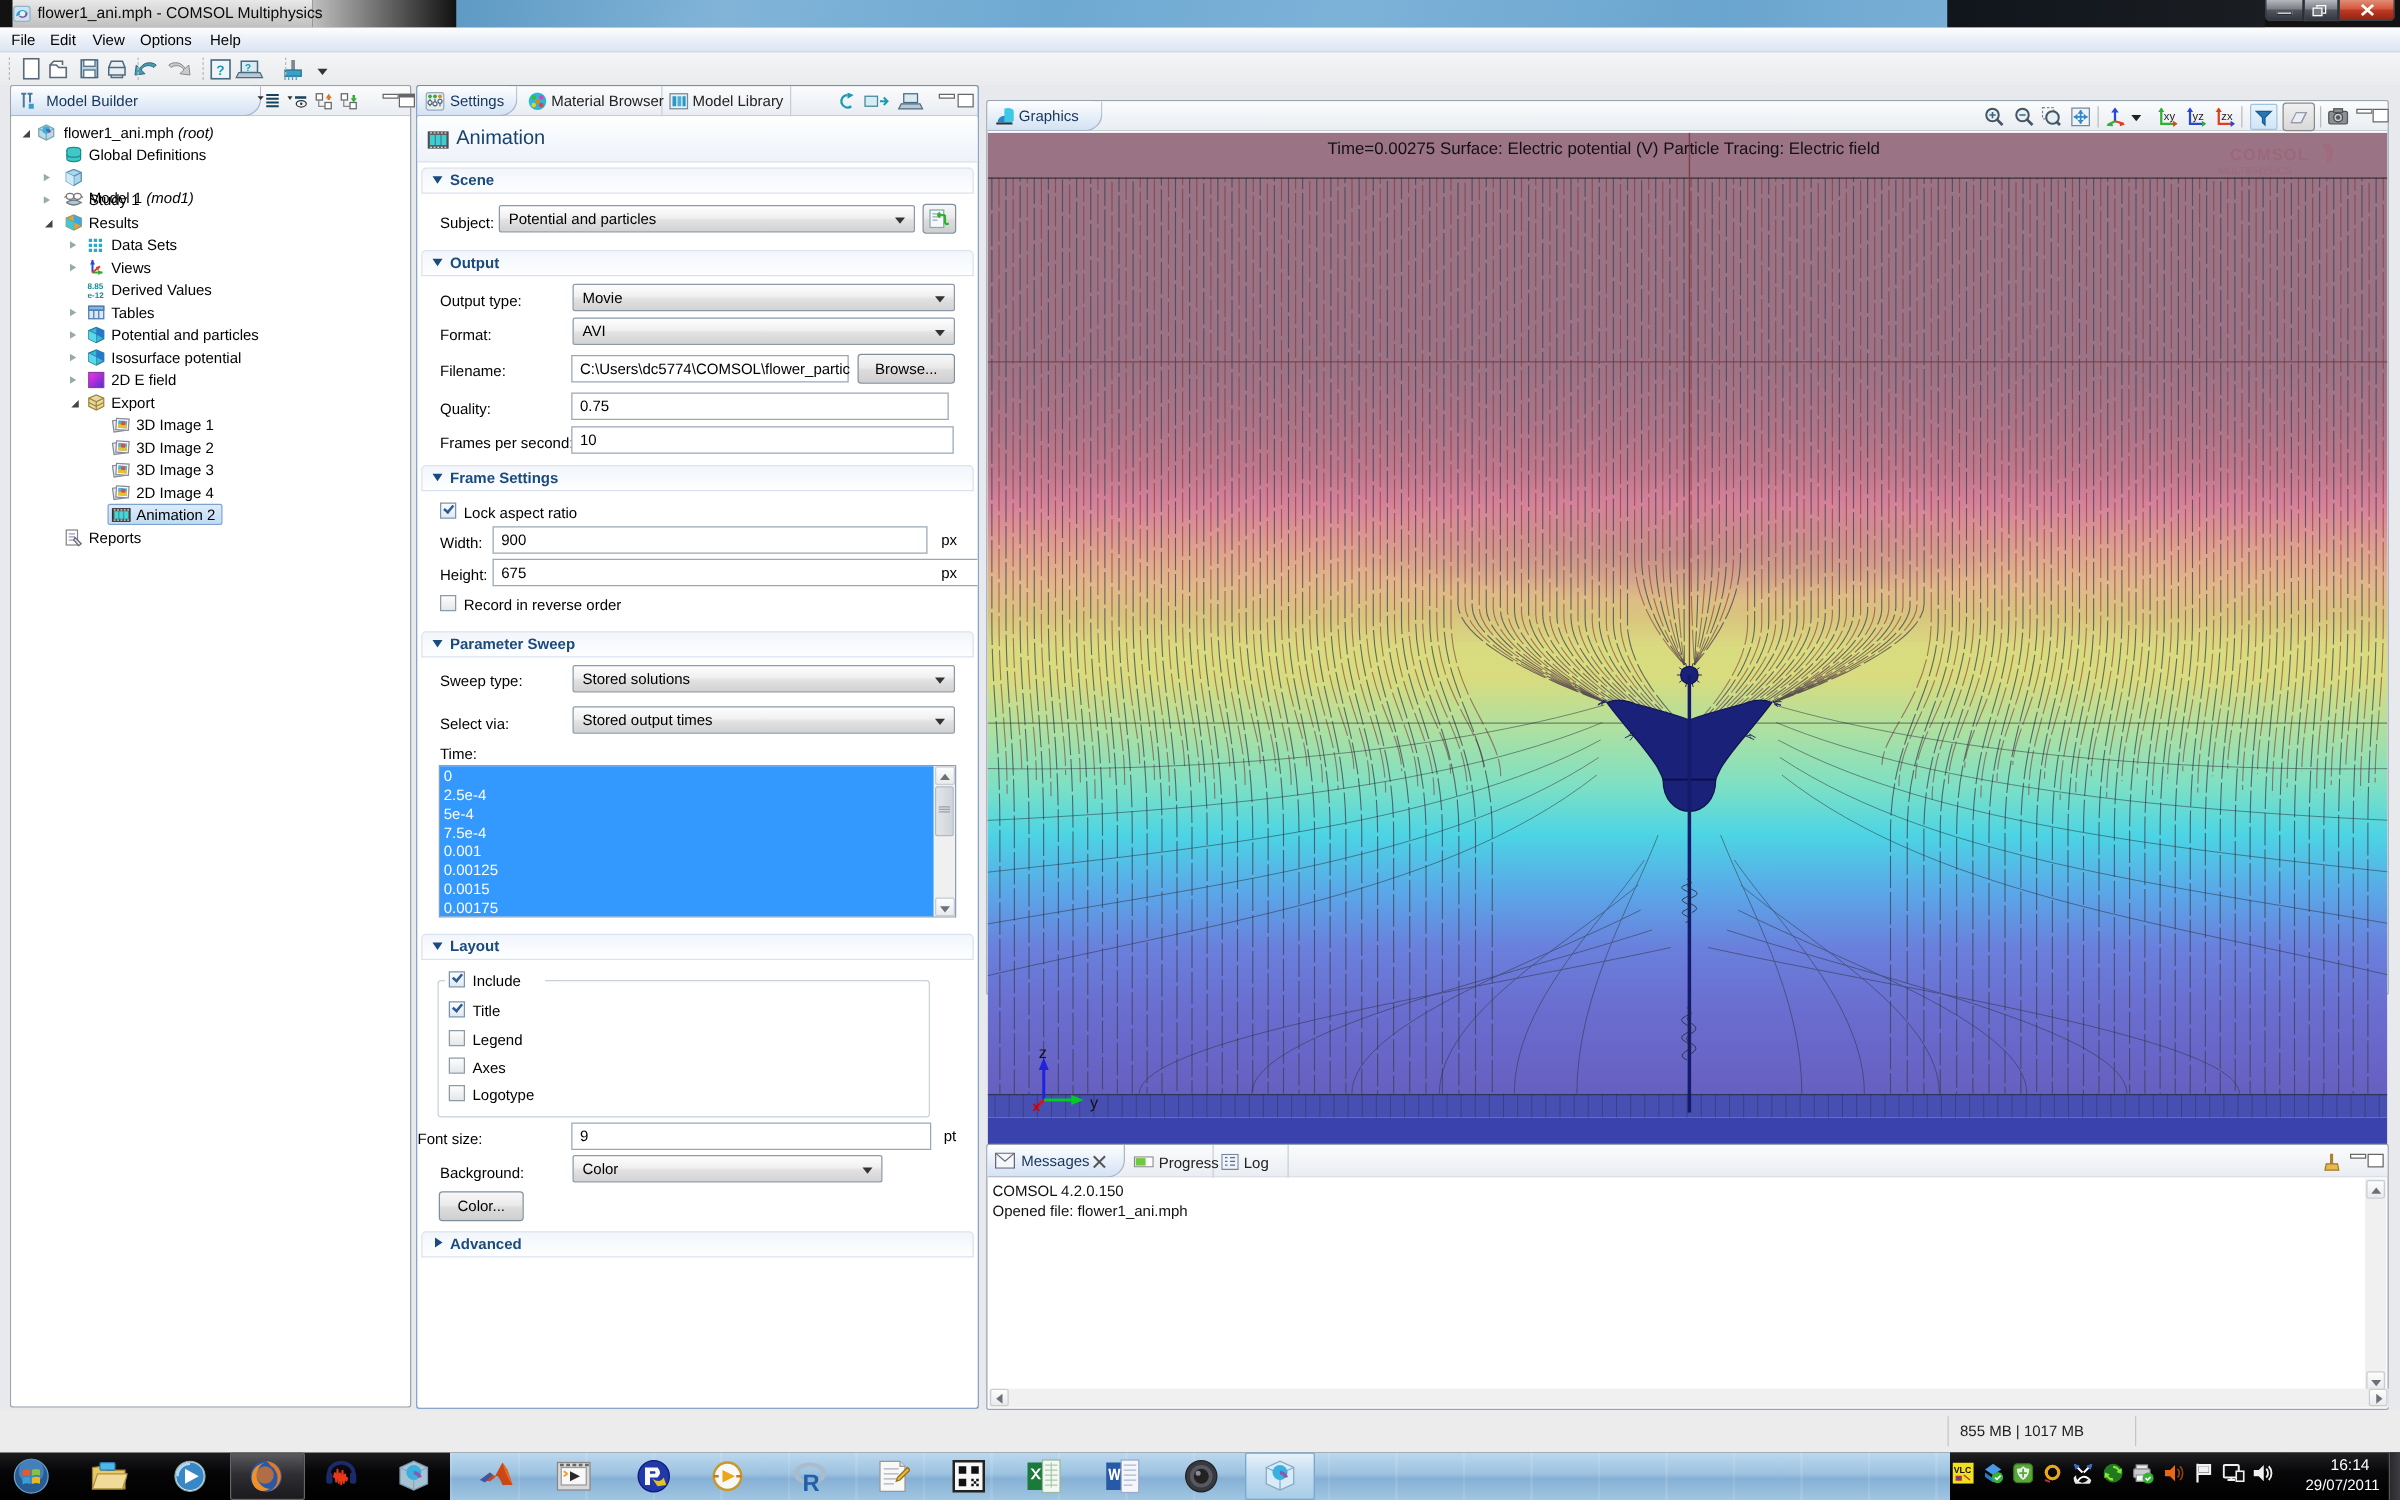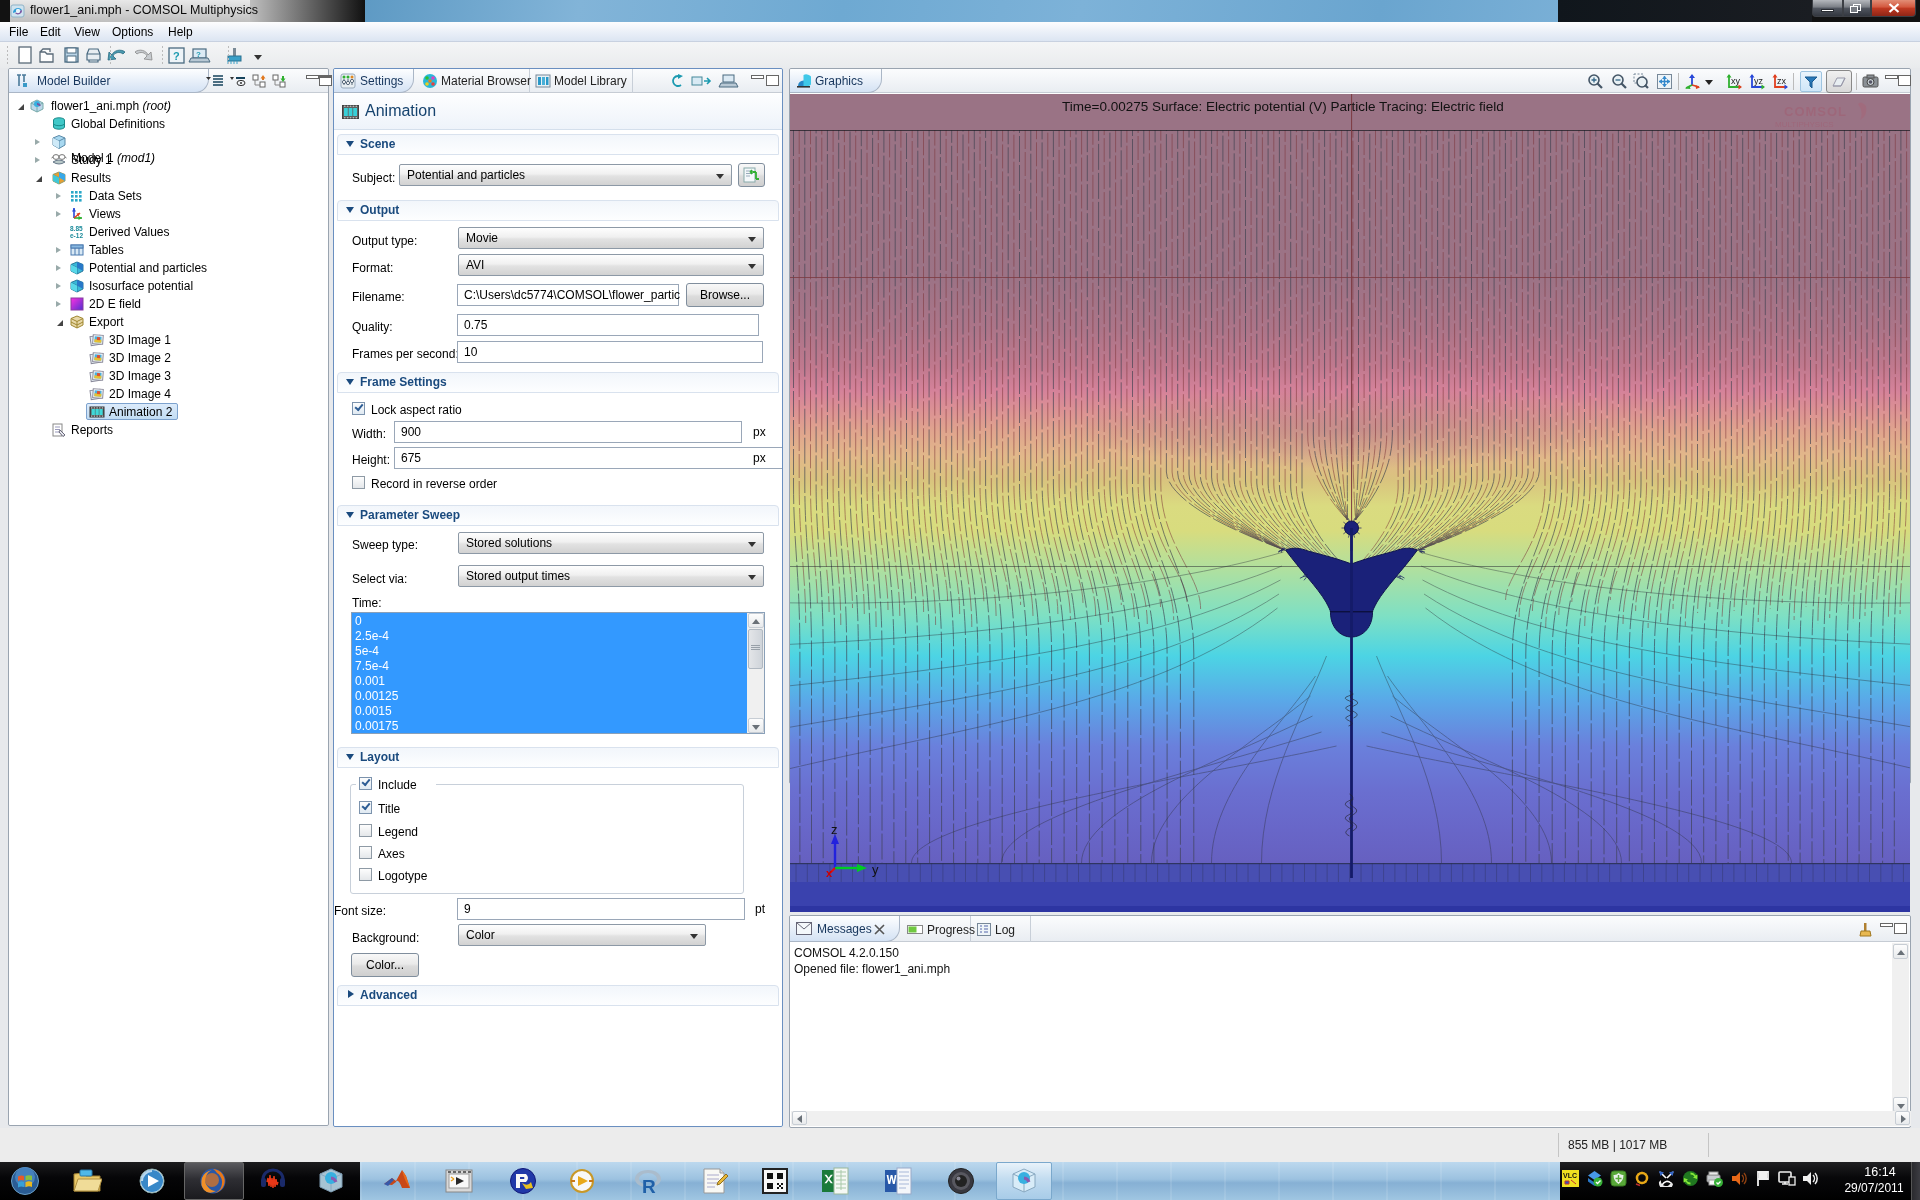--- a/index.html
+++ b/index.html
@@ -453,21 +453,21 @@
       <div class="lbl" style="left:421px;top:808px;">pt</div>
       <div class="lbl" style="left:18px;top:837px;">Background:</div>
       <div class="dd" style="left:124px;top:830px;width:248px;">Color<div class="ddarrow"></div></div>
       <div class="btn" style="left:17px;top:859px;width:68px;height:24px;padding-top:4px;">Color...</div>
       <div class="sechdr" style="top:891px;"></div>
       <div class="abs" style="left:14px;top:896px;width:0;height:0;border-top:4.5px solid transparent;border-bottom:4.5px solid transparent;border-left:6px solid #1a4a7e;"></div>
       <div class="abs" style="left:26px;top:894px;font-weight:bold;font-size:12px;color:#1a4a7e;">Advanced</div>
     </div>
 </div>
 
-<div class="panel" id="gfx" style="left:789px;top:68px;width:1122px;height:716px;padding-left:44px;">
+<div class="panel" id="gfx" style="left:789px;top:80px;width:1122px;height:716px;padding-left:44px;">
   <div class="tabrow">
     <div class="tab-sel" style="left:0;width:92px;border-radius:2px 0 14px 0;border-bottom:1px solid #aab6c6;"></div>
     <svg class="abs" style="left:6px;top:5px" width="15" height="15" viewBox="0 0 15 15">
         <path d="M2,12 a5.5,5.5 0 1 1 11,0 Z" fill="#2888c8"></path>
         <path d="M7.5,12 L7.5,1 a5.5,5.5 0 0 1 5.5,11 Z" fill="#40c8e8"></path>
         <rect x="1" y="12" width="13" height="1.6" fill="#333"></rect>
       </svg>
     <div class="tabtext" style="left:25px;">Graphics</div>
     <div id="gfx-tools">
         <svg class="abs" style="left:797px;top:4px" width="17" height="17" viewBox="0 0 17 17">

